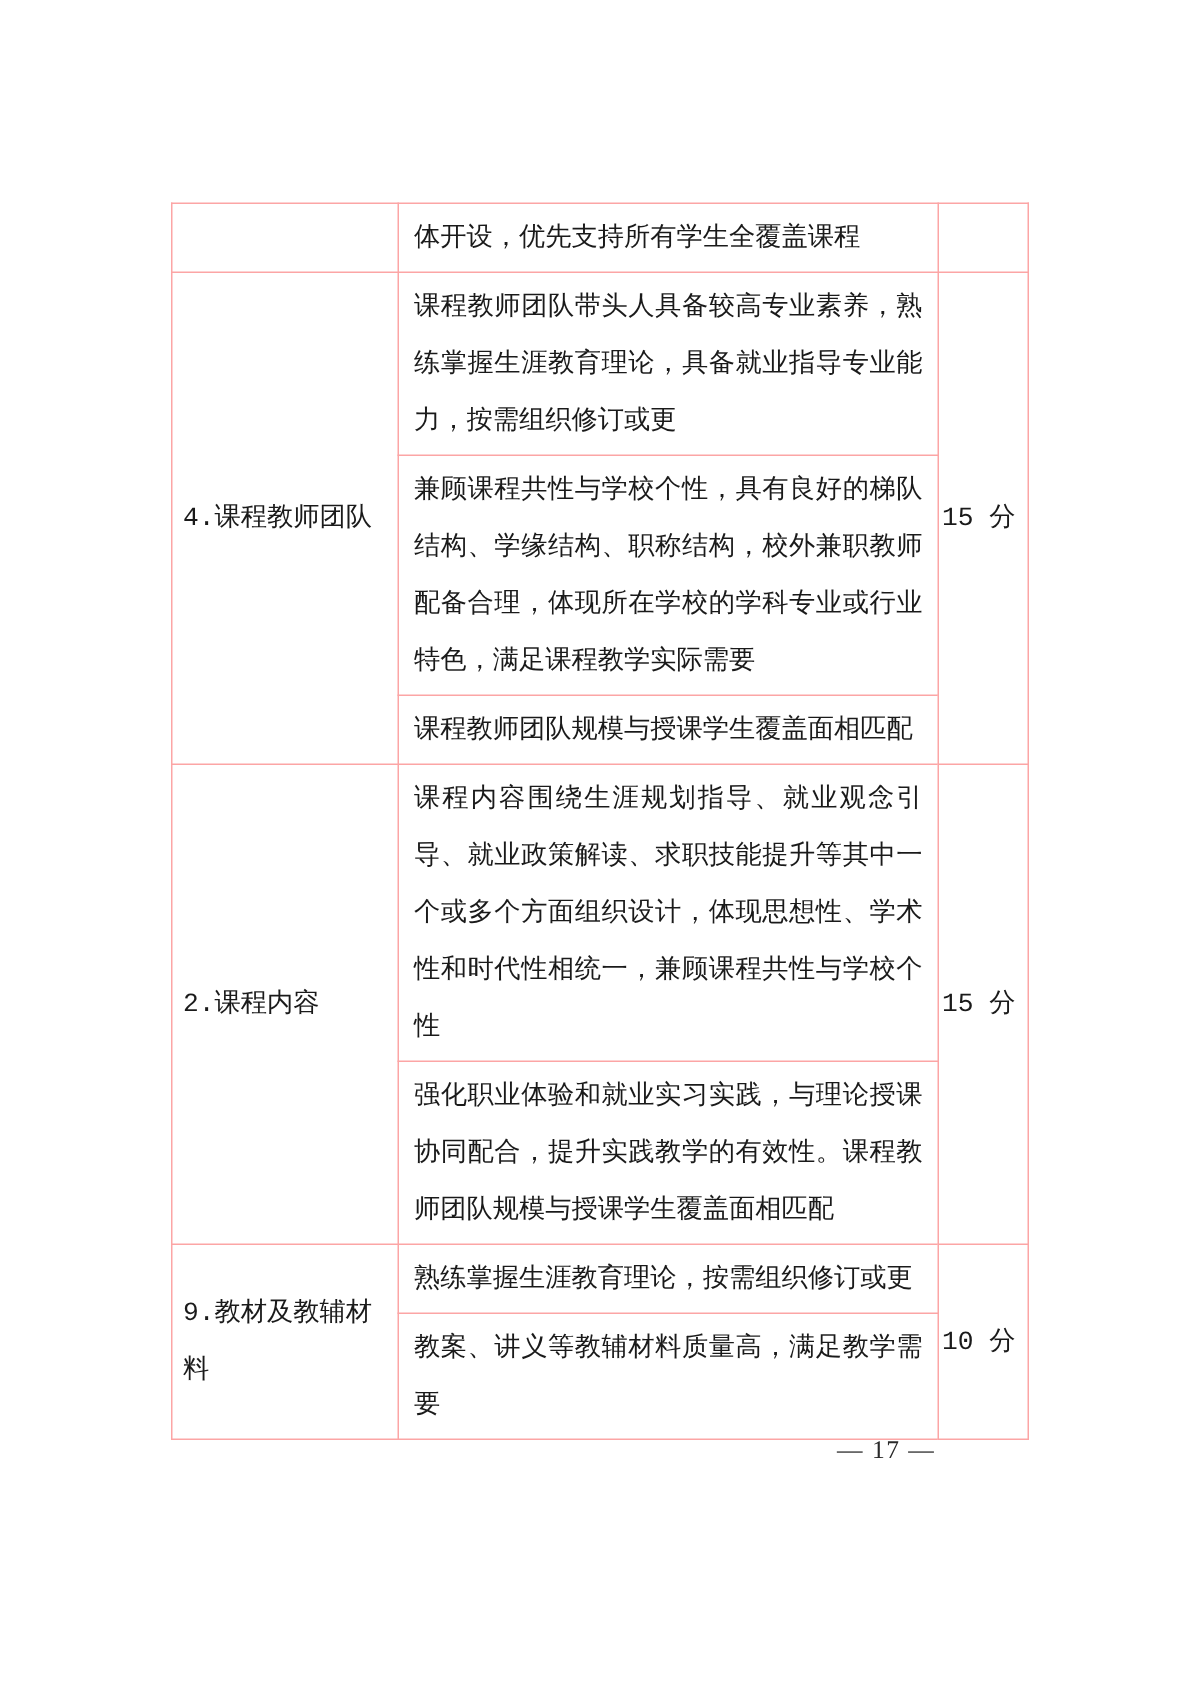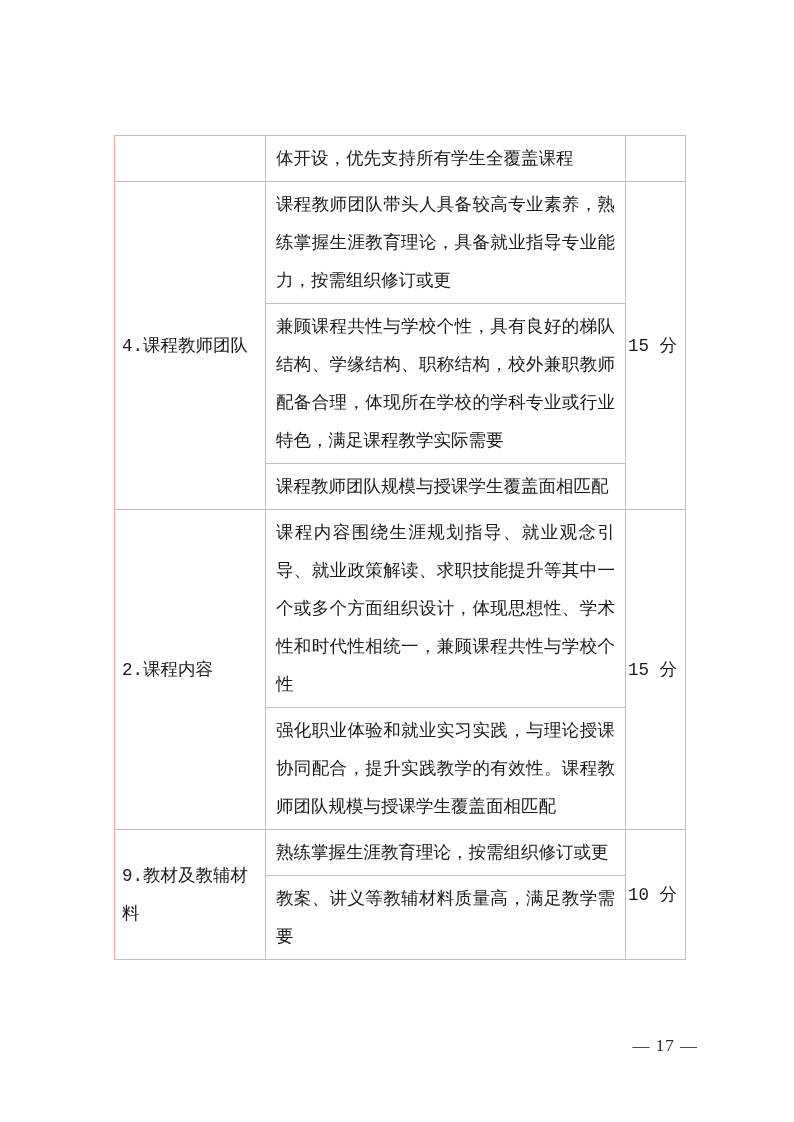--- a/index.html
+++ b/index.html
@@ -47,23 +47,23 @@
     text-justify: inter-character;
   }
   .score-table td.score {
     padding: 3px 2px;
     text-align: left;
     white-space: nowrap;
   }
   .page-number {
     position: absolute;
     left: 558px;
-    top: 1036px;
+    top: 957px;
     width: 140px;
-    text-align: right;
+    text-align: left;
     font-size: 17px;
     color: #2a2a2a;
     letter-spacing: 1px;
   }
 </style>
 </head>
 <body>
 
 <div class="page">
 

